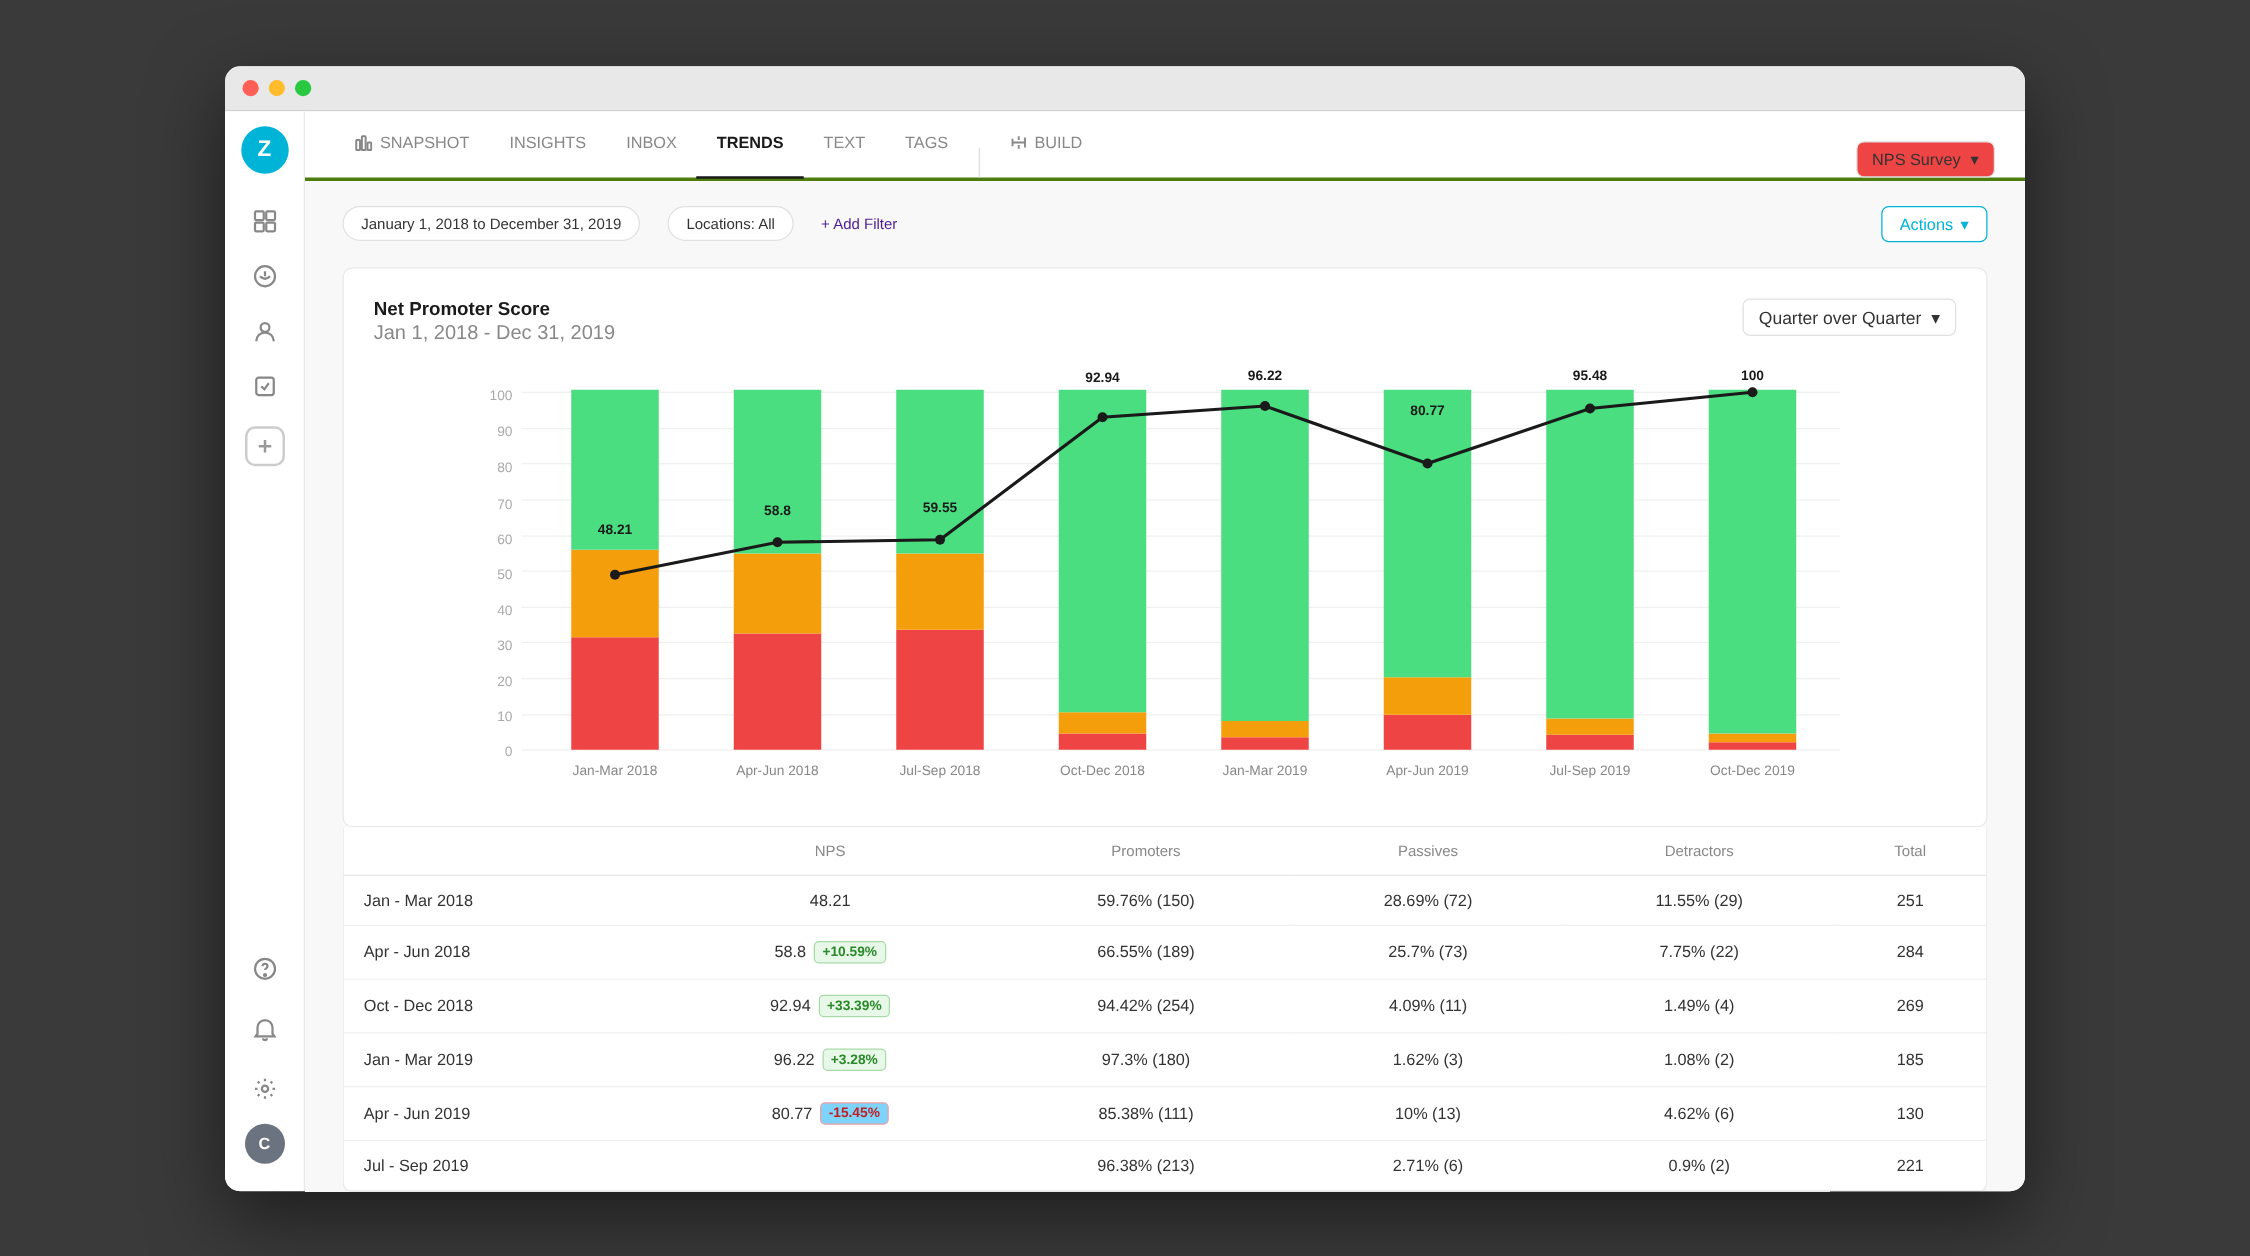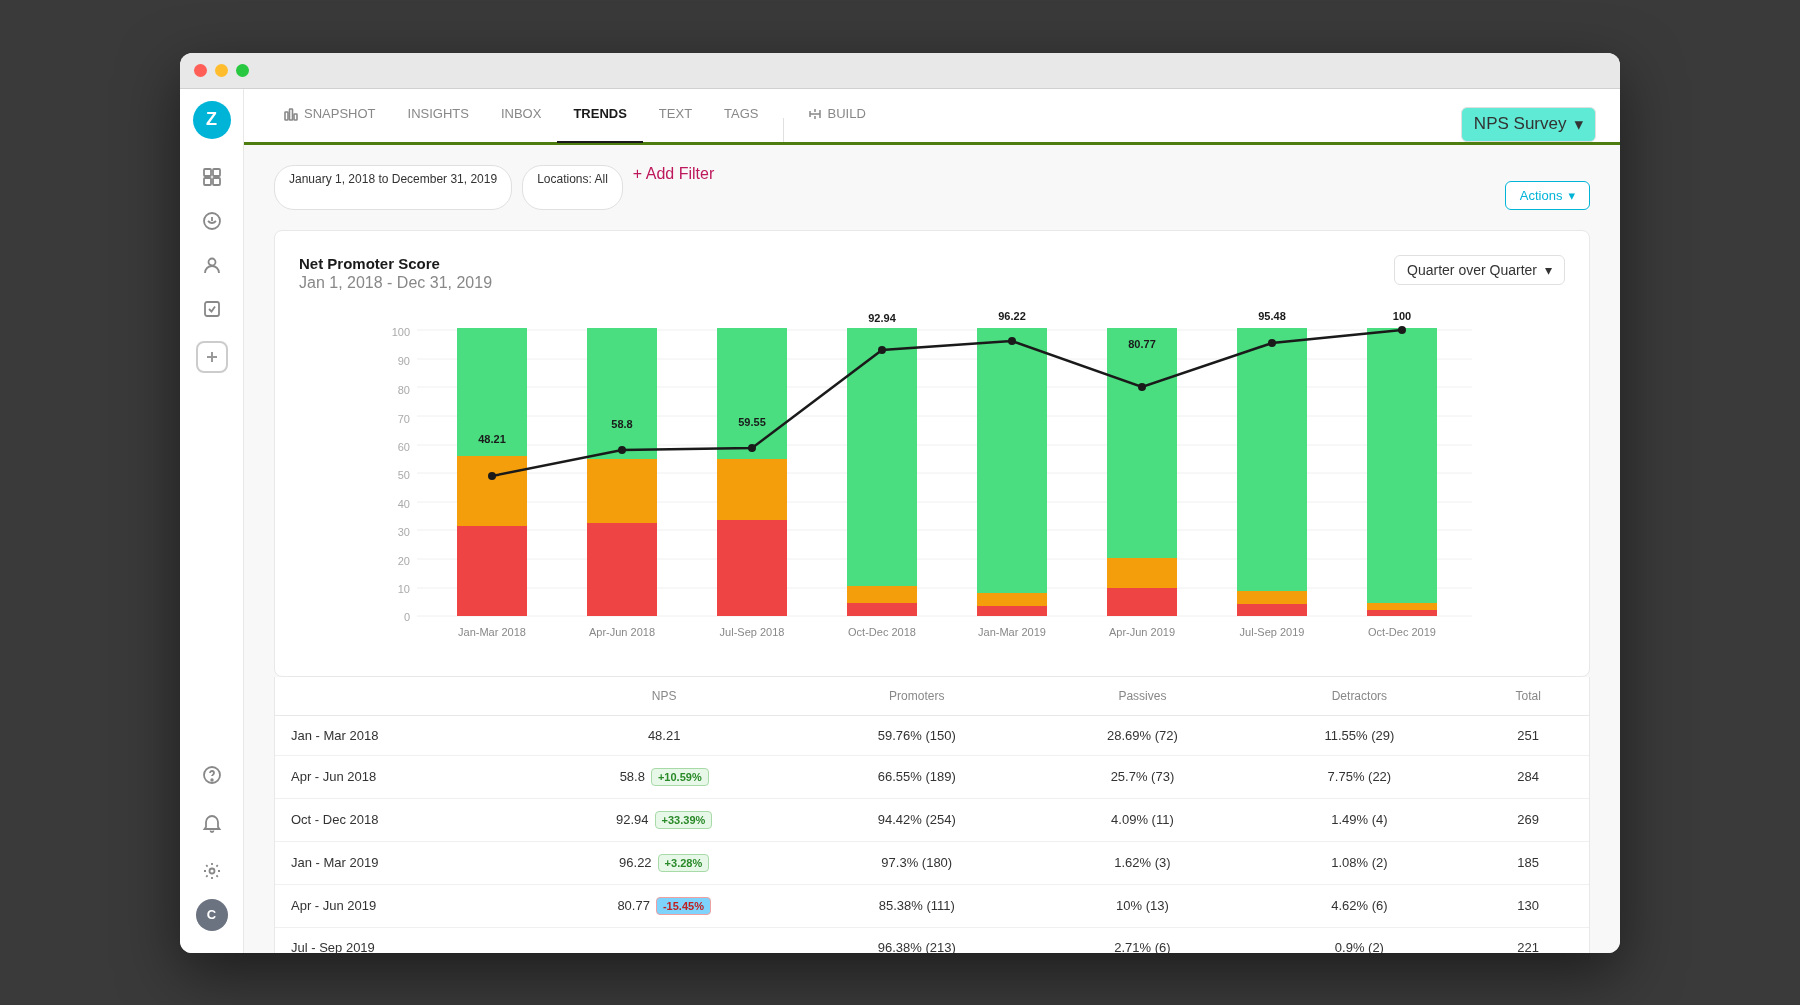--- a/index.html
+++ b/index.html
@@ -149,64 +149,64 @@
       margin: 0 8px;
     }
     .nav-spacer { flex: 1; }
     .survey-select {
       display: flex;
       align-items: center;
       gap: 8px;
       border: 1px solid #e0e0e0;
       border-radius: 6px;
       padding: 6px 12px;
-      font-size: 17px;
+      font-size: 13px;
       color: #333;
       cursor: pointer;
-      background: #5eead4;
+      background: #ef4444;
     }
     .content-area {
       flex: 1;
       overflow-y: auto;
       padding: 20px 30px;
       background: #f8f8f8;
     }
     .filter-bar {
       display: flex;
-      gap: 10px;
+      align-items: center;
+      gap: 22px;
       margin-bottom: 20px;
     }
     .filter-pill {
       background: #fff;
       border: 1px solid #e0e0e0;
       border-radius: 20px;
       padding: 6px 14px;
       font-size: 12px;
       color: #333;
       cursor: pointer;
     }
     .add-filter {
-      color: #be185d;
-      font-size: 16px;
+      color: #4c1d95;
+      font-size: 12px;
       cursor: pointer;
       font-weight: 500;
     }
     .actions-btn {
       margin-left: auto;
       border: 1.5px solid #00b4d8;
       border-radius: 6px;
       padding: 6px 14px;
       font-size: 13px;
       color: #00b4d8;
       cursor: pointer;
       background: #fff;
       display: flex;
       align-items: center;
       gap: 6px;
-      margin-top: 16px;
     }
     .chart-container {
       background: #fff;
       border-radius: 8px;
       border: 1px solid #e8e8e8;
       padding: 24px;
       margin-bottom: 0;
     }
     .chart-header {
       display: flex;

